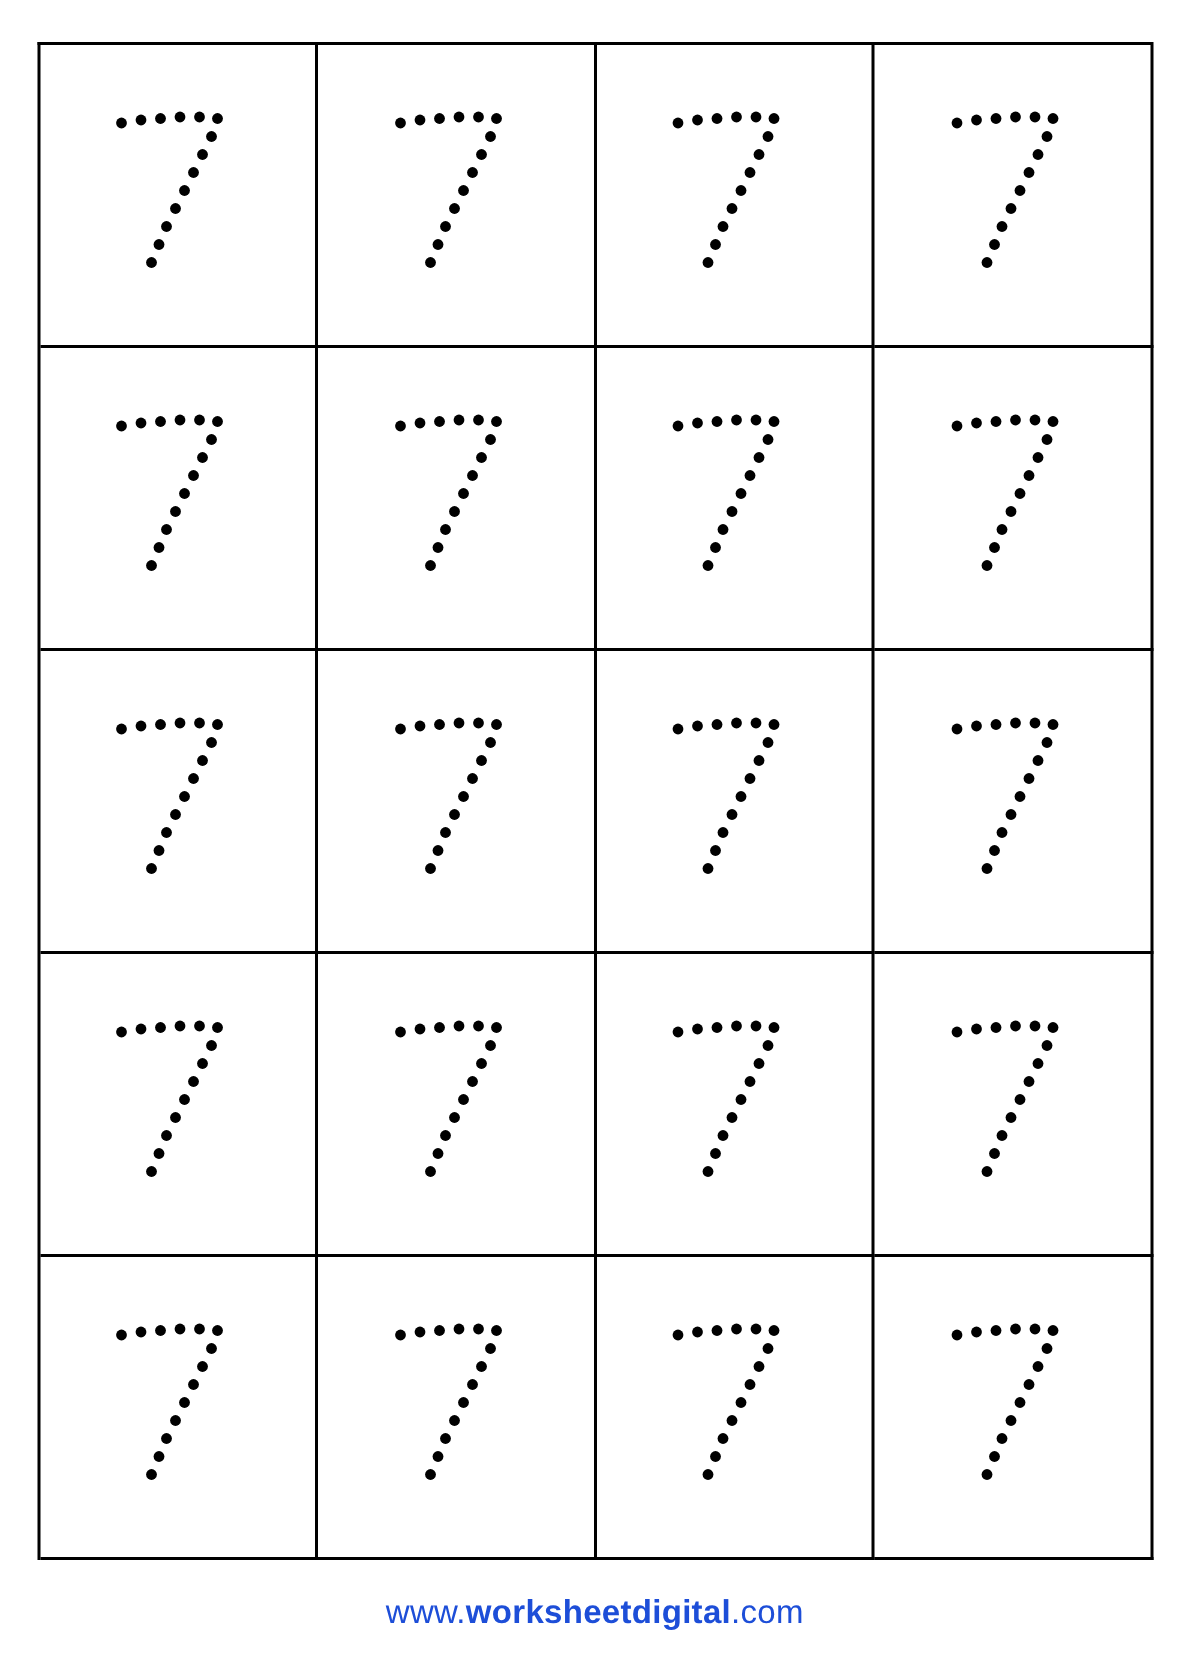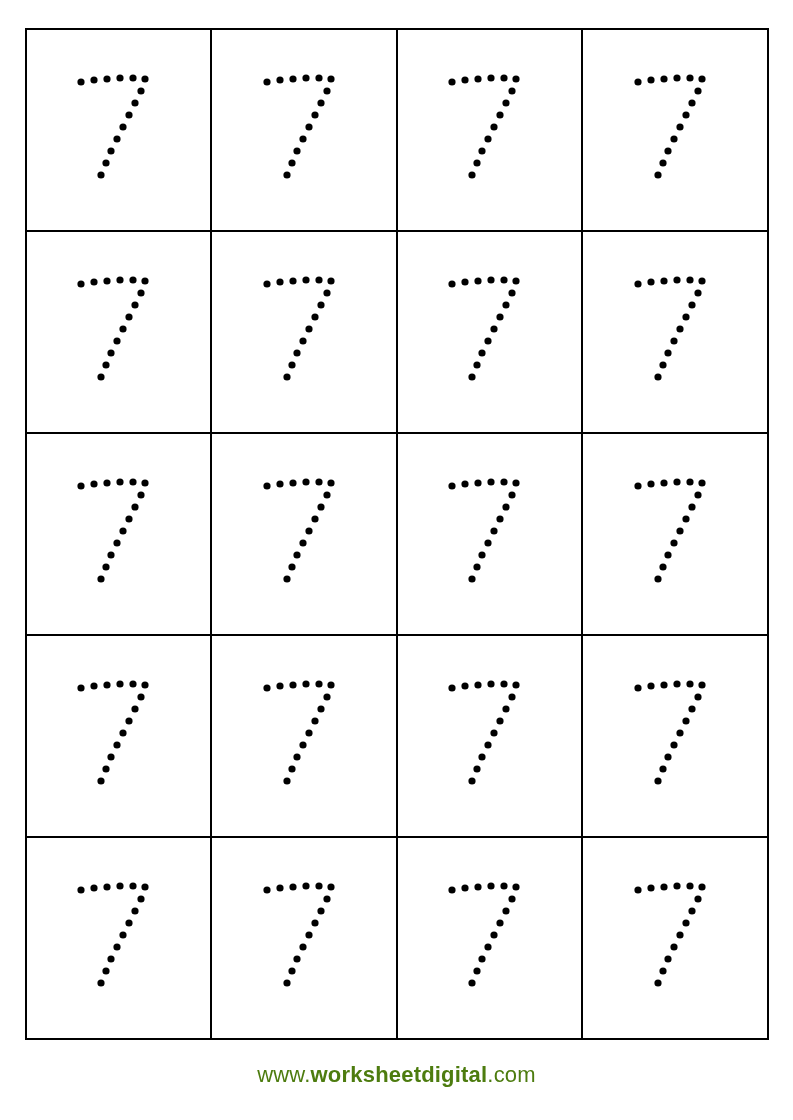--- a/index.html
+++ b/index.html
@@ -53,21 +53,21 @@
     display: block;
     width: 110px;
     height: 140px;
   }
   .footer {
     width: 100%;
     text-align: center;
     margin-top: 22px;
     font-size: 22px;
     letter-spacing: 0.2px;
-    color: #4d7c0f;
+    color: #1d4ed8;
     font-family: "Liberation Sans", sans-serif;
   }
   .footer .brand {
     font-weight: bold;
   }
 </style>
 </head>
 <body>
 
 <div class="page">

